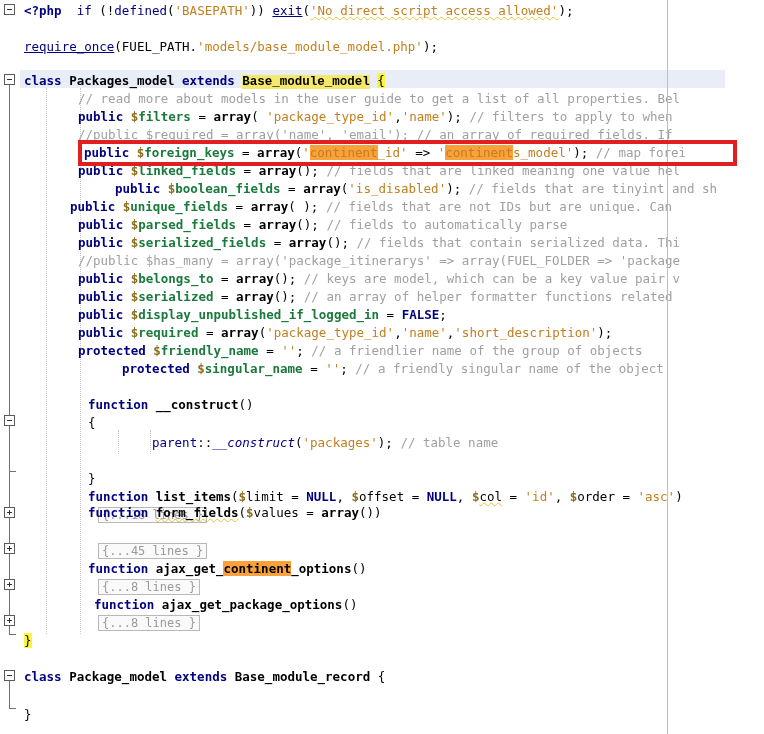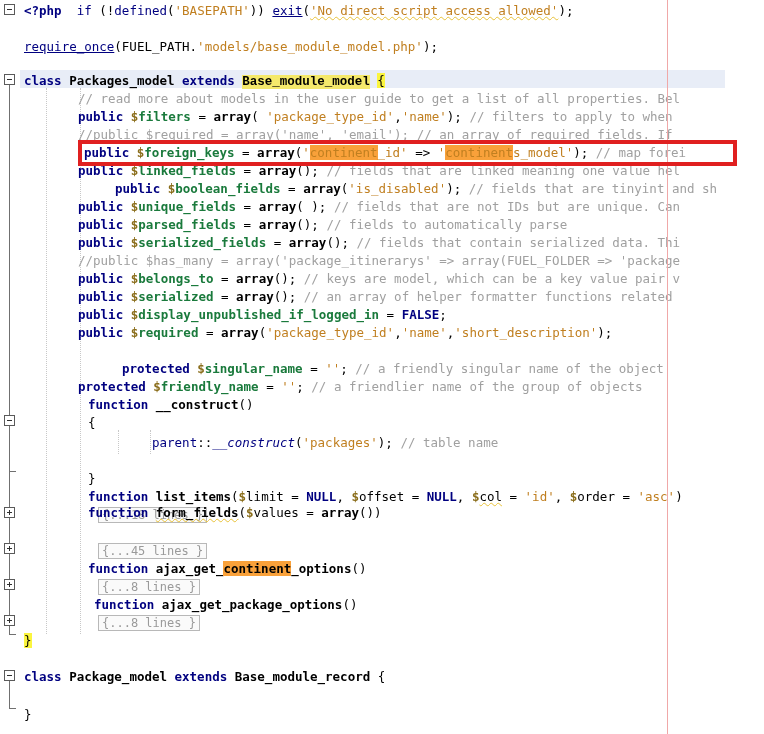--- a/index.html
+++ b/index.html
@@ -206,37 +206,37 @@
   <div class="line" style="top:108px; left:78px;"><span class="kw">public</span><span class="plain"> </span><span class="sig">$</span><span class="var">filters</span><span class="plain"> = </span><span class="fn">array</span><span class="plain">( </span><span class="str">'package_type_id'</span><span class="plain">,</span><span class="str">'name'</span><span class="plain">); </span><span class="com">// filters to apply to when</span></div>
 
   <div class="line com" style="top:126px; left:78px;">//public $required = array('name', 'email'); // an array of required fields. If</div>
 
   <div class="line" style="top:144px; left:84px;"><span class="kw">public</span><span class="plain"> </span><span class="sig">$</span><span class="var">foreign_keys</span><span class="plain"> = </span><span class="fn">array</span><span class="plain">(</span><span class="str">'<span class="hl-search">continent</span>_id'</span><span class="plain"> =&gt; </span><span class="str">'<span class="hl-search">continent</span>s_model'</span><span class="plain">); </span><span class="com">// map forei</span></div>
 
   <div class="line" style="top:162px; left:78px;"><span class="kw">public</span><span class="plain"> </span><span class="sig">$</span><span class="var">linked_fields</span><span class="plain"> = </span><span class="fn">array</span><span class="plain">(); </span><span class="com">// fields that are linked meaning one value hel</span></div>
 
   <div class="line" style="top:180px; left:78px;padding-left:37px;"><span class="kw">public</span><span class="plain"> </span><span class="sig">$</span><span class="var">boolean_fields</span><span class="plain"> = </span><span class="fn">array</span><span class="plain">(</span><span class="str">'is_disabled'</span><span class="plain">); </span><span class="com">// fields that are tinyint and sh</span></div>
 
-  <div class="line" style="top:198px; left:78px;"><span class="kw">public</span><span class="plain"> </span><span class="sig">$</span><span class="var">unique_fields</span><span class="plain"> = </span><span class="fn">array</span><span class="plain">( ); </span><span class="com">// fields that are not IDs but are unique. Can</span></div>
+  <div class="line" style="top:198px; left:70px;"><span class="kw">public</span><span class="plain"> </span><span class="sig">$</span><span class="var">unique_fields</span><span class="plain"> = </span><span class="fn">array</span><span class="plain">( ); </span><span class="com">// fields that are not IDs but are unique. Can</span></div>
 
   <div class="line" style="top:216px; left:78px;"><span class="kw">public</span><span class="plain"> </span><span class="sig">$</span><span class="var">parsed_fields</span><span class="plain"> = </span><span class="fn">array</span><span class="plain">(); </span><span class="com">// fields to automatically parse</span></div>
 
   <div class="line" style="top:234px; left:78px;"><span class="kw">public</span><span class="plain"> </span><span class="sig">$</span><span class="var">serialized_fields</span><span class="plain"> = </span><span class="fn">array</span><span class="plain">(); </span><span class="com">// fields that contain serialized data. Thi</span></div>
 
   <div class="line com" style="top:252px; left:78px;">//public $has_many = array('package_itinerarys' =&gt; array(FUEL_FOLDER =&gt; 'package</div>
 
   <div class="line" style="top:270px; left:78px;"><span class="kw">public</span><span class="plain"> </span><span class="sig">$</span><span class="var">belongs_to</span><span class="plain"> = </span><span class="fn">array</span><span class="plain">(); </span><span class="com">// keys are model, which can be a key value pair v</span></div>
 
   <div class="line" style="top:288px; left:78px;"><span class="kw">public</span><span class="plain"> </span><span class="sig">$</span><span class="var">serialized</span><span class="plain"> = </span><span class="fn">array</span><span class="plain">(); </span><span class="com">// an array of helper formatter functions related</span></div>
 
   <div class="line" style="top:306px; left:78px;"><span class="kw">public</span><span class="plain"> </span><span class="sig">$</span><span class="var">display_unpublished_if_logged_in</span><span class="plain"> = </span><span class="const">FALSE</span><span class="plain">;</span></div>
 
   <div class="line" style="top:324px; left:78px;"><span class="kw">public</span><span class="plain"> </span><span class="sig">$</span><span class="var">required</span><span class="plain"> = </span><span class="fn">array</span><span class="plain">(</span><span class="str">'package_type_id'</span><span class="plain">,</span><span class="str">'name'</span><span class="plain">,</span><span class="str">'short_description'</span><span class="plain">);</span></div>
 
-  <div class="line" style="top:342px; left:78px;margin-top:36px;"><span class="kw">protected</span><span class="plain"> </span><span class="sig">$</span><span class="var">friendly_name</span><span class="plain"> = </span><span class="str">''</span><span class="plain">; </span><span class="com">// a friendlier name of the group of objects</span></div>
+  <div class="line" style="top:342px; left:78px;"><span class="kw">protected</span><span class="plain"> </span><span class="sig">$</span><span class="var">friendly_name</span><span class="plain"> = </span><span class="str">''</span><span class="plain">; </span><span class="com">// a friendlier name of the group of objects</span></div>
 
   <div class="line" style="top:360px; left:78px;padding-left:44px;"><span class="kw">protected</span><span class="plain"> </span><span class="sig">$</span><span class="var">singular_name</span><span class="plain"> = </span><span class="str">''</span><span class="plain">; </span><span class="com">// a friendly singular name of the object</span></div>
 
   <div class="line" style="top:396px; left:88px;"><span class="kw">function</span><span class="plain"> </span><span class="fnname">__construct</span><span class="plain">()</span></div>
 
   <div class="line plain" style="top:414px; left:88px;">{</div>
 
   <div class="line" style="top:434px; left:152px;"><span class="kw2">parent</span><span class="plain">::</span><span class="kw2 ital">__construct</span><span class="plain">(</span><span class="str">'packages'</span><span class="plain">); </span><span class="com">// table name</span></div>
 
   <div class="line plain" style="top:470px; left:88px;">}</div>

